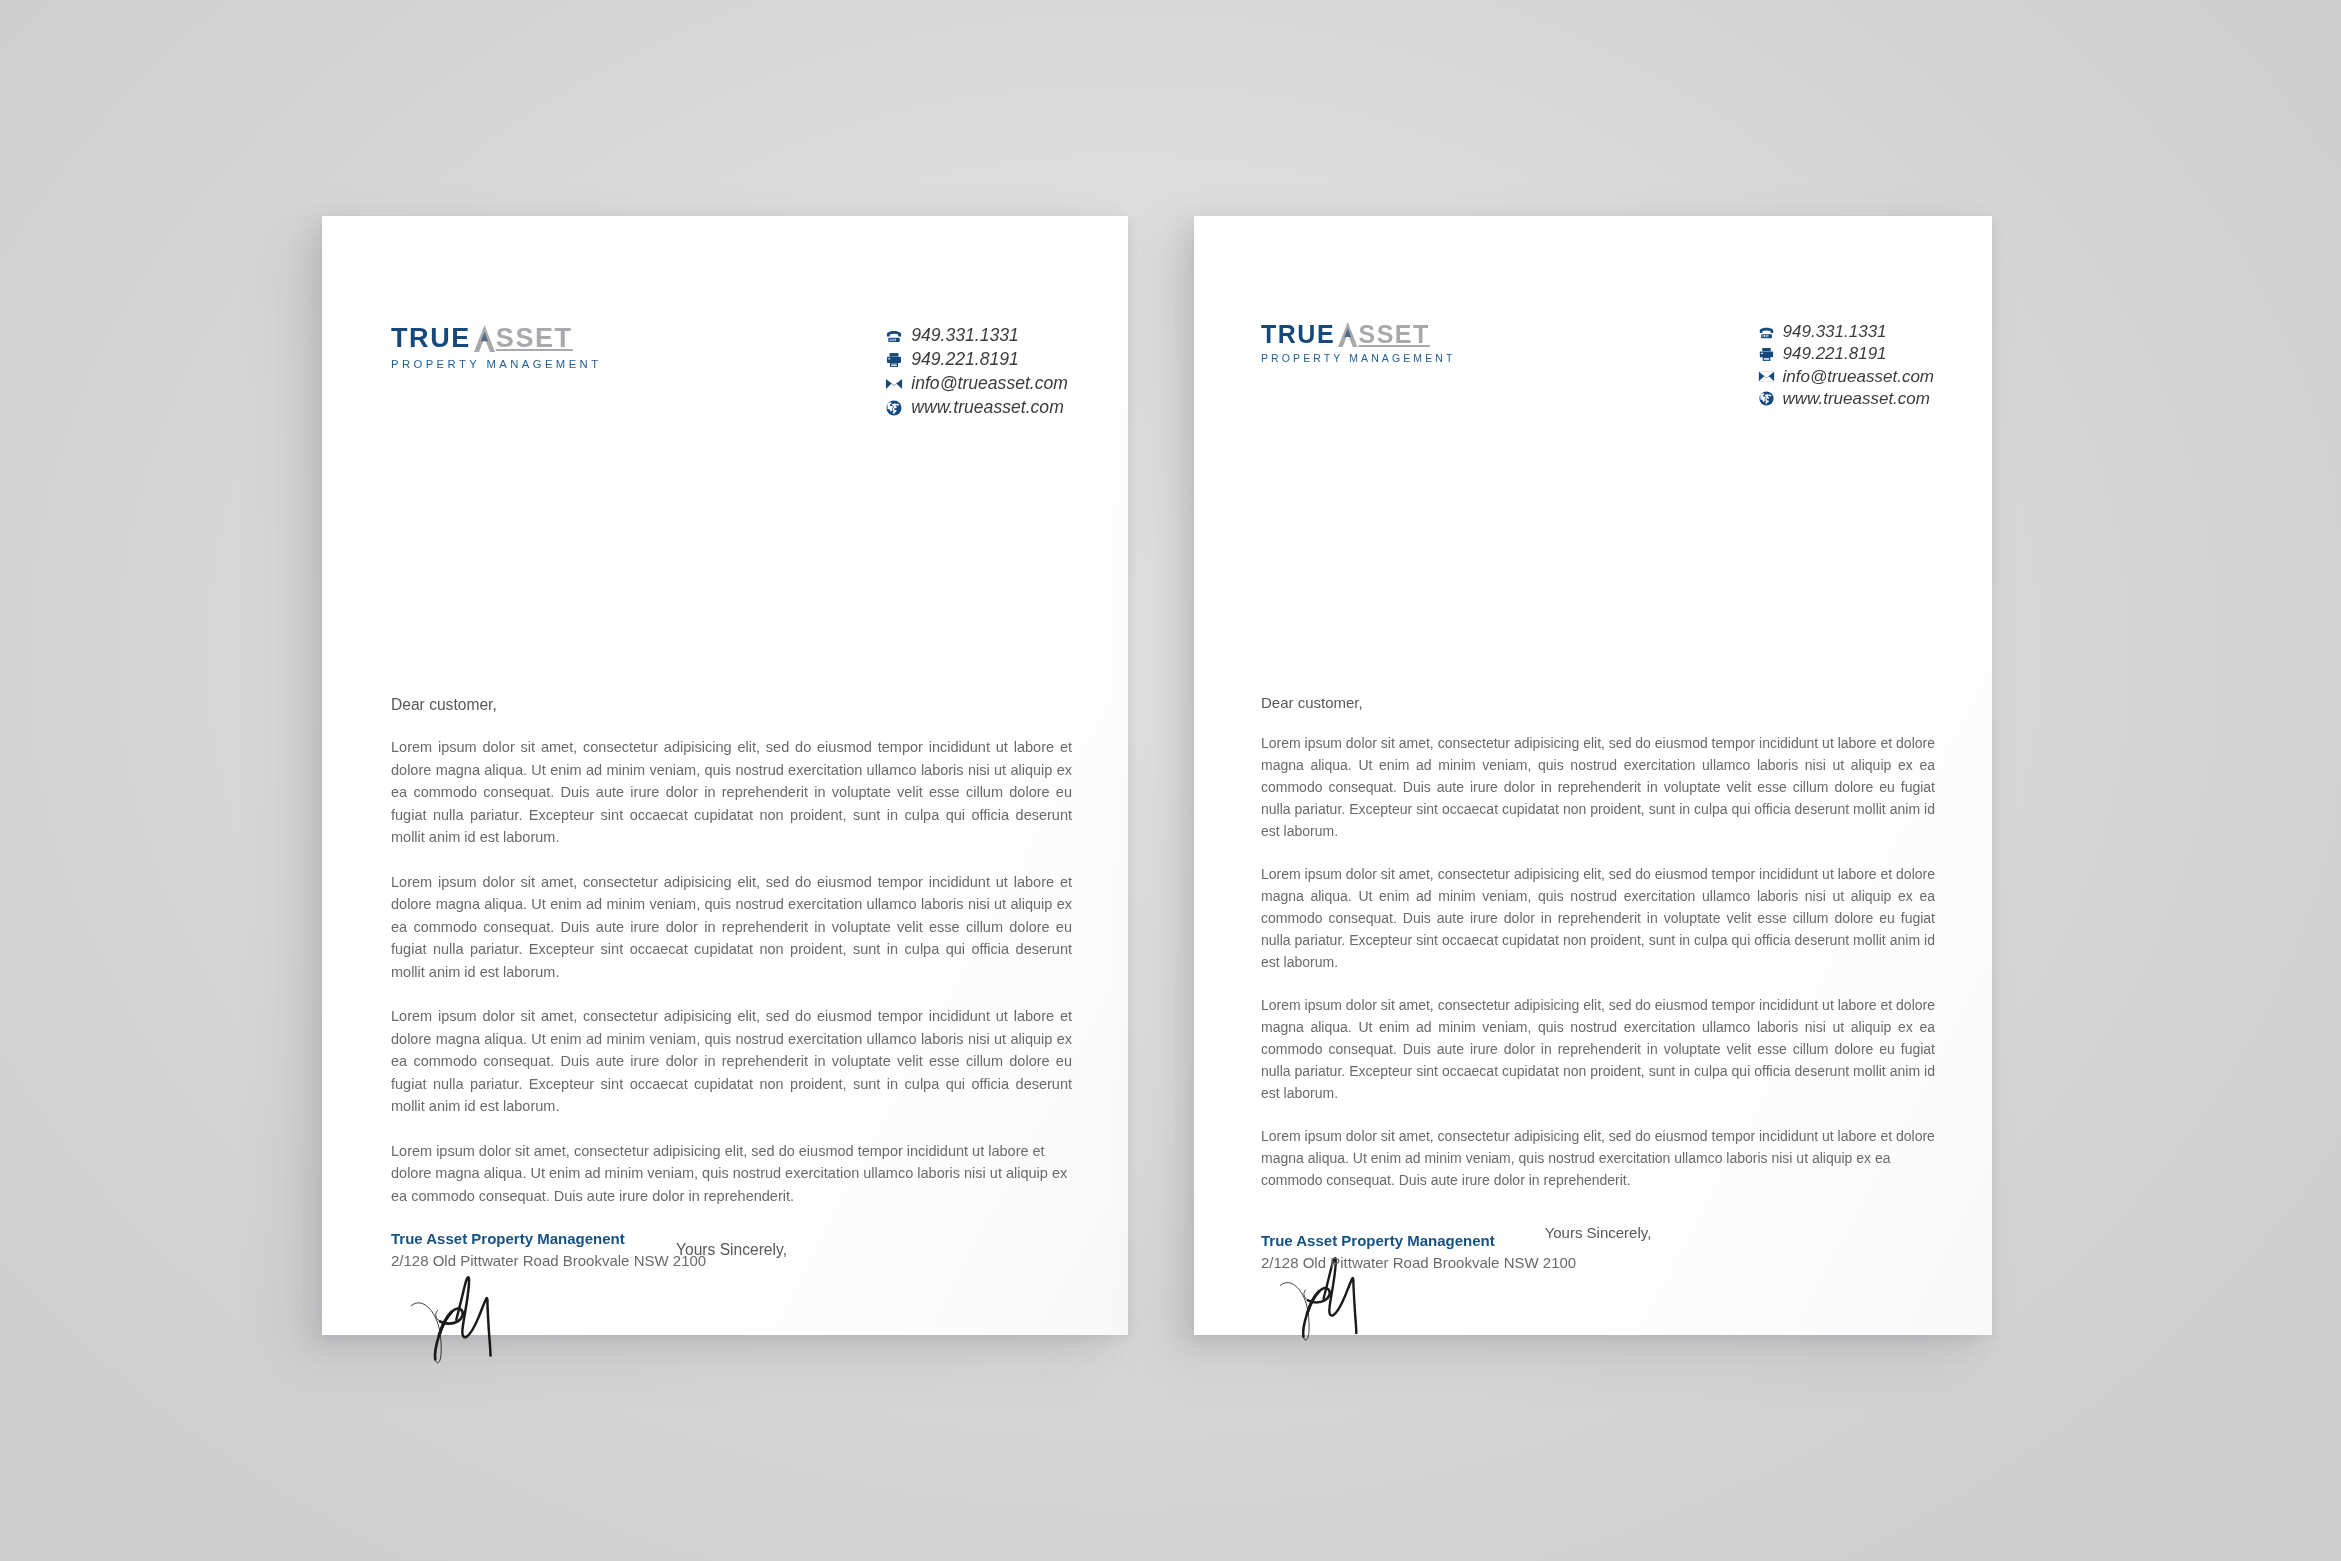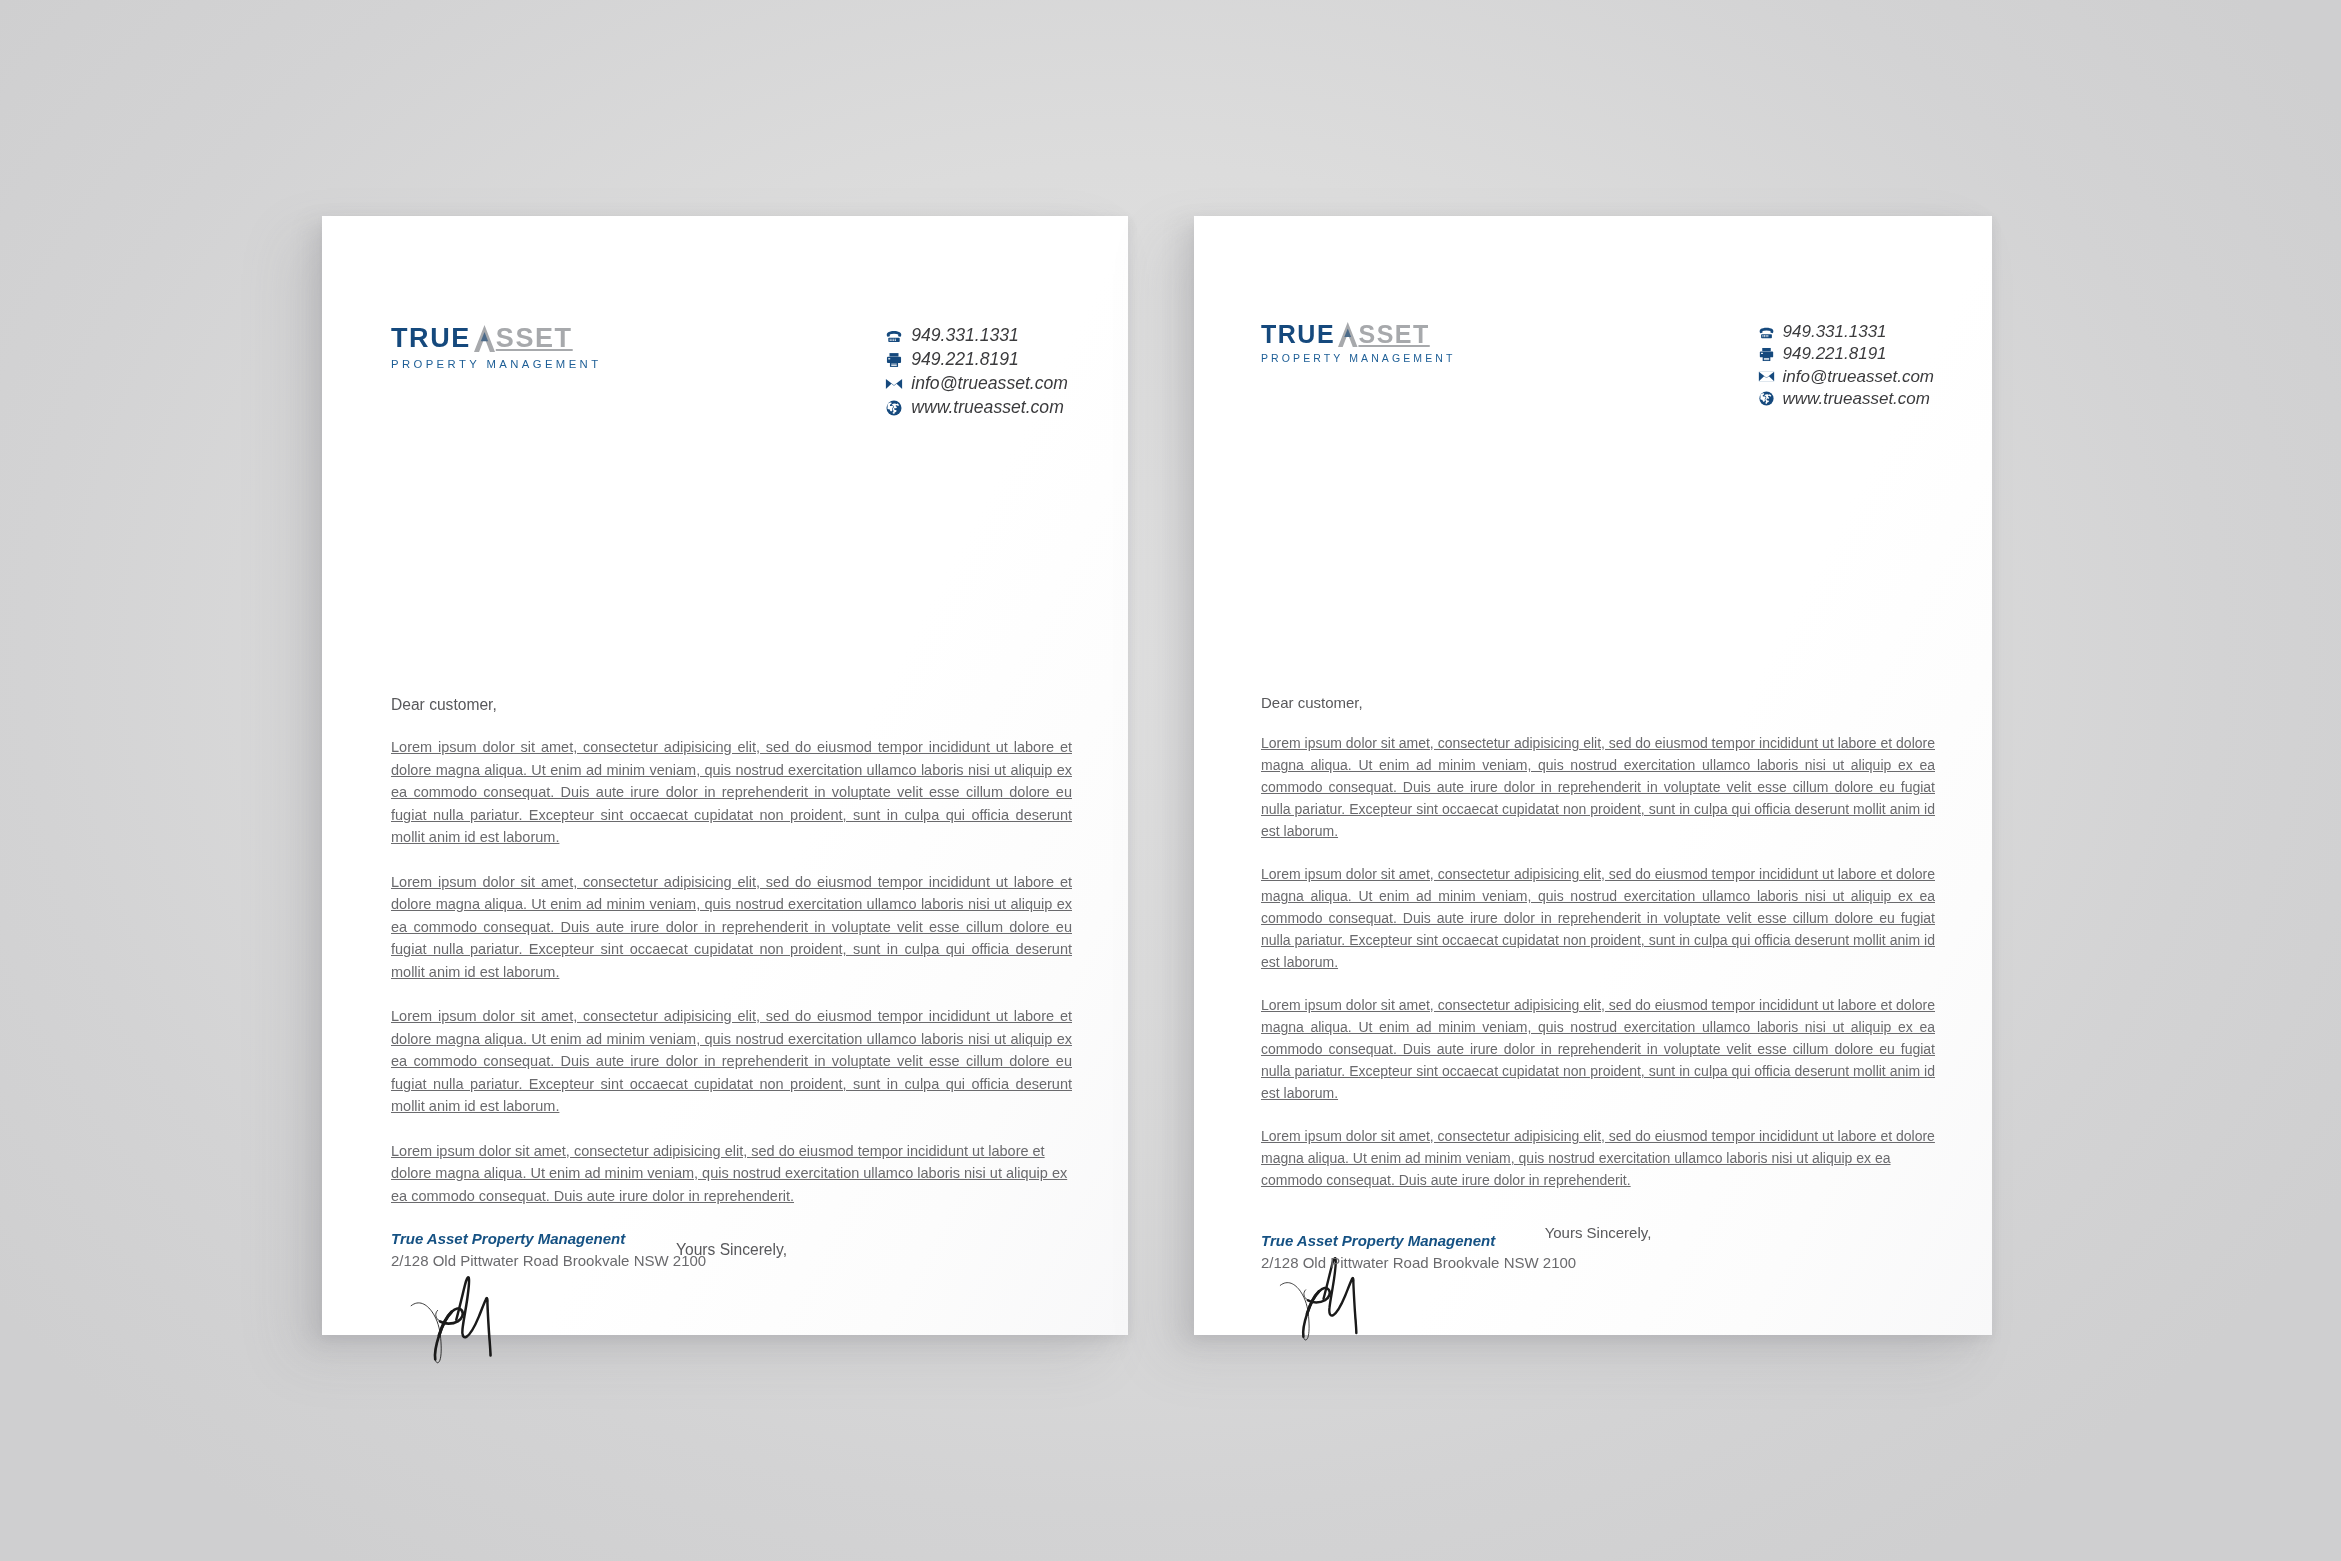--- a/index.html
+++ b/index.html
@@ -78,39 +78,38 @@
   .sheet-right .body-area { left:67px; top:478px; width:674px; }
 
   .salutation { color:#58585b; }
   .sheet-left  .salutation { font-size:15.6px; }
   .sheet-right .salutation { font-size:15px; }
 
   .para {
     color:#6a6a6d;
     text-align:justify;
     text-justify:inter-word;
-    text-decoration:underline;
   }
   .sheet-left  .para { font-size:14.5px; line-height:22.5px; margin-top:22px; }
   .sheet-right .para { font-size:14px; line-height:22px; margin-top:21px; }
   .para:last-of-type { text-align:left; }
 
   .closing { color:#58585b;text-align:center; }
   .sheet-left  .closing { font-size:15.6px; margin-top:34px; }
   .sheet-right .closing { font-size:15px; margin-top:33px; }
 
   .signature { display:block; }
   .sheet-left  .signature { width:109px; height:95px; margin-top:14px; margin-left:17px; }
   .sheet-right .signature { width:105px; height:91px; margin-top:13.3px; margin-left:16.4px; }
 
   
   .footer { position:absolute; }
   .sheet-left  .footer { left:69px; bottom:66px; }
   .sheet-right .footer { left:67px; bottom:64px; }
-  .footer-company { color:#155183; font-weight:bold;font-style:italic; }
+  .footer-company { color:#155183; font-weight:bold; }
   .sheet-left  .footer-company { font-size:15px; }
   .sheet-right .footer-company { font-size:15px; }
   .footer-address { color:#6a6a6d; }
   .sheet-left  .footer-address { font-size:15px; margin-top:4.7px; }
   .sheet-right .footer-address { font-size:15px; margin-top:4.7px; }
 </style>
 </head>
 <body>
 
 <div class="stage">

